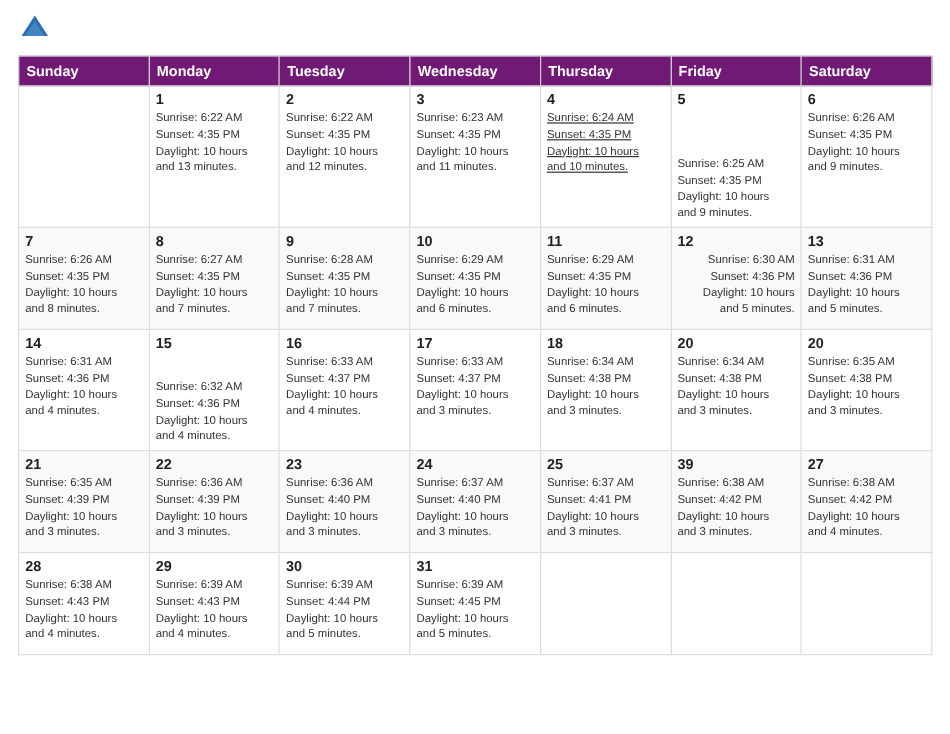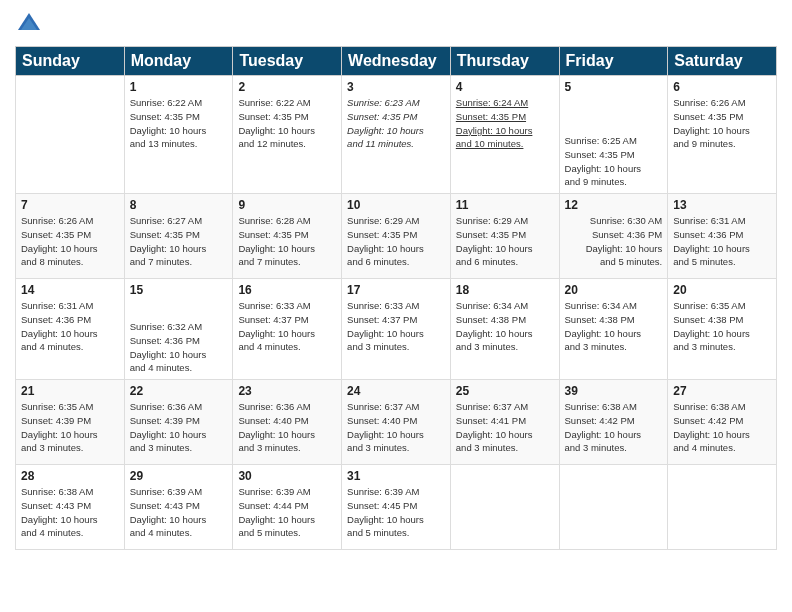--- a/index.html
+++ b/index.html
@@ -59,25 +59,25 @@
     .subtitle {
       font-size: 14px;
       color: #555;
     }
     .calendar {
       width: 100%;
       border-collapse: collapse;
       font-size: 10.5px;
     }
     .calendar thead tr th {
-      background: #0c4a6e;
+      background: #701a75;
       color: #fff;
       text-align: left;
       padding: 5px 6px;
-      font-size: 16px;
+      font-size: 12px;
       font-weight: bold;
       border: 1px solid #ccc;
     }
     .calendar tbody tr td {
       vertical-align: top;
       padding: 4px 5px;
       border: 1px solid #ddd;
       width: calc(100% / 7);
       min-height: 80px;
       height: 85px;
@@ -147,21 +147,21 @@
           </td>
           <td>
             <span class="day-number">2</span>
             <div class="day-info" style="white-space: pre-line;">Sunrise: 6:22 AM
 Sunset: 4:35 PM
 Daylight: 10 hours
 and 12 minutes.</div>
           </td>
           <td>
             <span class="day-number">3</span>
-            <div class="day-info" style="white-space: pre-line; font-style: italic;">Sunrise: 6:23 AM
+            <div class="day-info" style="white-space: pre-line;">Sunrise: 6:23 AM
 Sunset: 4:35 PM
 Daylight: 10 hours
 and 11 minutes.</div>
           </td>
           <td>
             <span class="day-number">4</span>
             <div class="day-info" style="white-space: pre-line; text-decoration: underline;">Sunrise: 6:24 AM
 Sunset: 4:35 PM
 Daylight: 10 hours
 and 10 minutes.</div>

